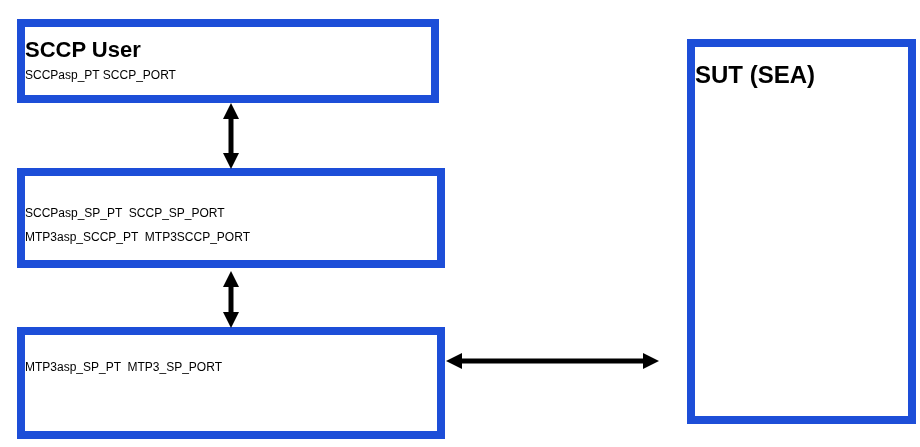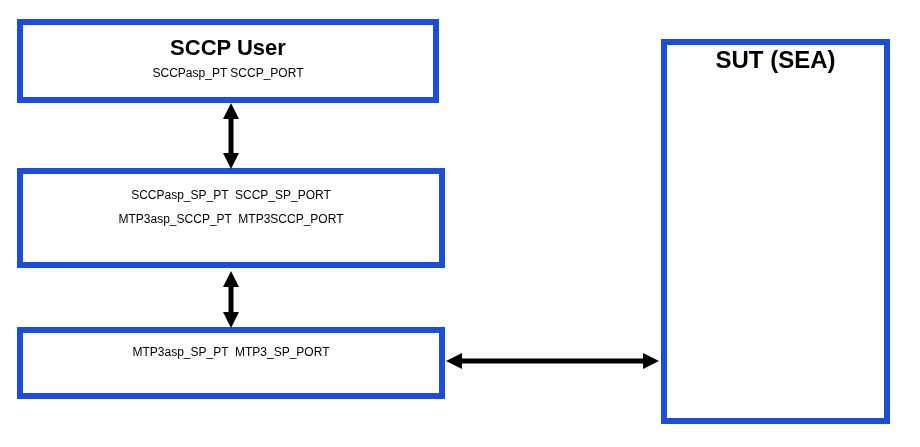--- a/index.html
+++ b/index.html
@@ -12,39 +12,39 @@
     width: 920px;
     height: 447px;
     background: #ffffff;
     font-family: "Liberation Sans", sans-serif;
     color: #000000;
     overflow: hidden;
   }
   .box {
     position: absolute;
     box-sizing: border-box;
-    border: 6px solid #1d4ed8;
+    border: 8px solid #1d4ed8;
     background: #ffffff;
-    text-align: center;
+    text-align: left;
   }
   .box-title {
     font-weight: bold;
     font-size: 22px;
     line-height: 27px;
     white-space: pre;
   }
   .port-line {
     font-size: 12px;
     line-height: 24px;
     white-space: pre;
   }
   #box-sccp-user   { left: 17px;  top: 19px;  width: 422px; height: 84px;  padding-top: 9px; }
-  #box-sccp        { left: 17px;  top: 168px; width: 428px; height: 100px; padding-top: 9px; }
-  #box-system-mtp3 { left: 17px;  top: 327px; width: 428px; height: 72px;  padding-top: 7px; }
-  #box-sut         { left: 661px; top: 39px;  width: 229px; height: 385px; }
+  #box-sccp        { left: 17px;  top: 168px; width: 428px; height: 100px; padding-top: 25px; }
+  #box-system-mtp3 { left: 17px;  top: 327px; width: 428px; height: 112px;  padding-top: 20px; }
+  #box-sut         { left: 687px; top: 39px;  width: 229px; height: 385px; padding-top: 13px; }
   #box-sut .box-title { font-size: 24px; line-height: 30px; }
   #box-system-mtp3 .box-title { font-size: 23px; }
   #arrow-layer {
     position: absolute;
     left: 0;
     top: 0;
     width: 920px;
     height: 447px;
     pointer-events: none;
   }

